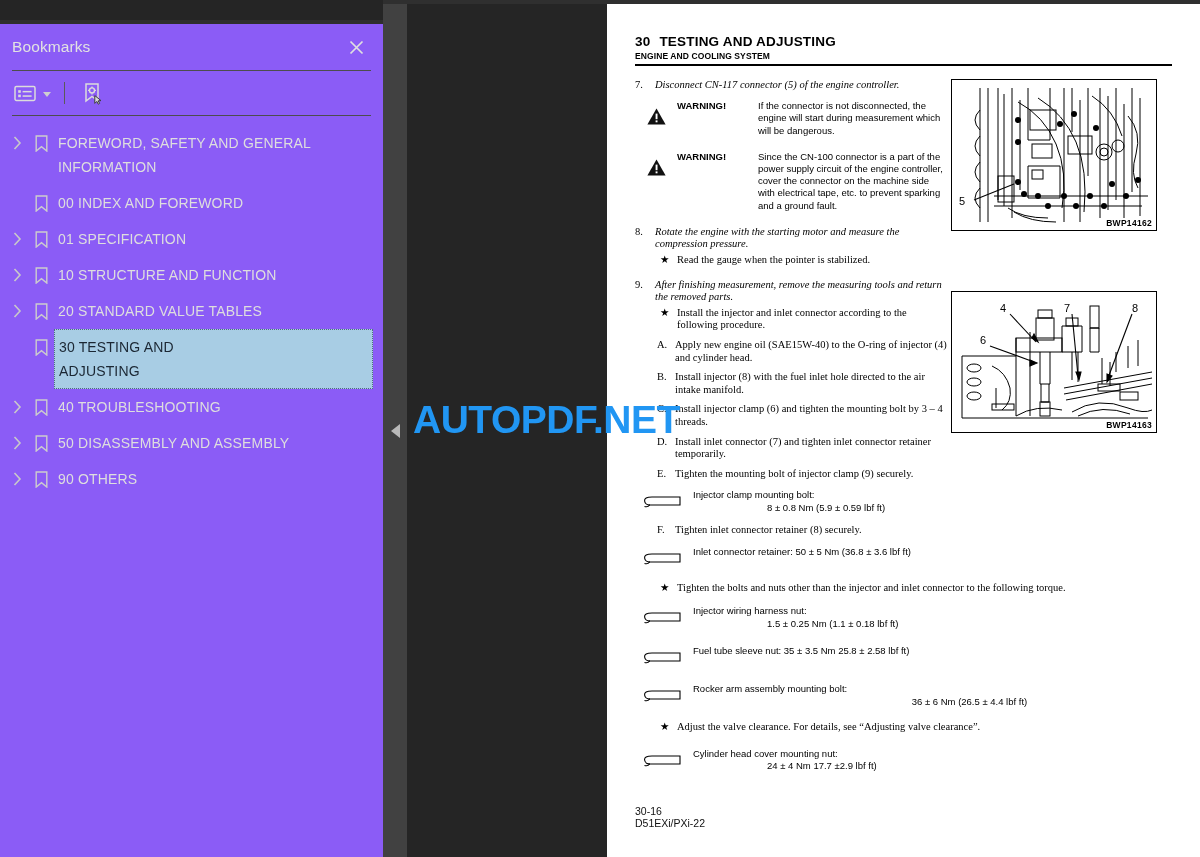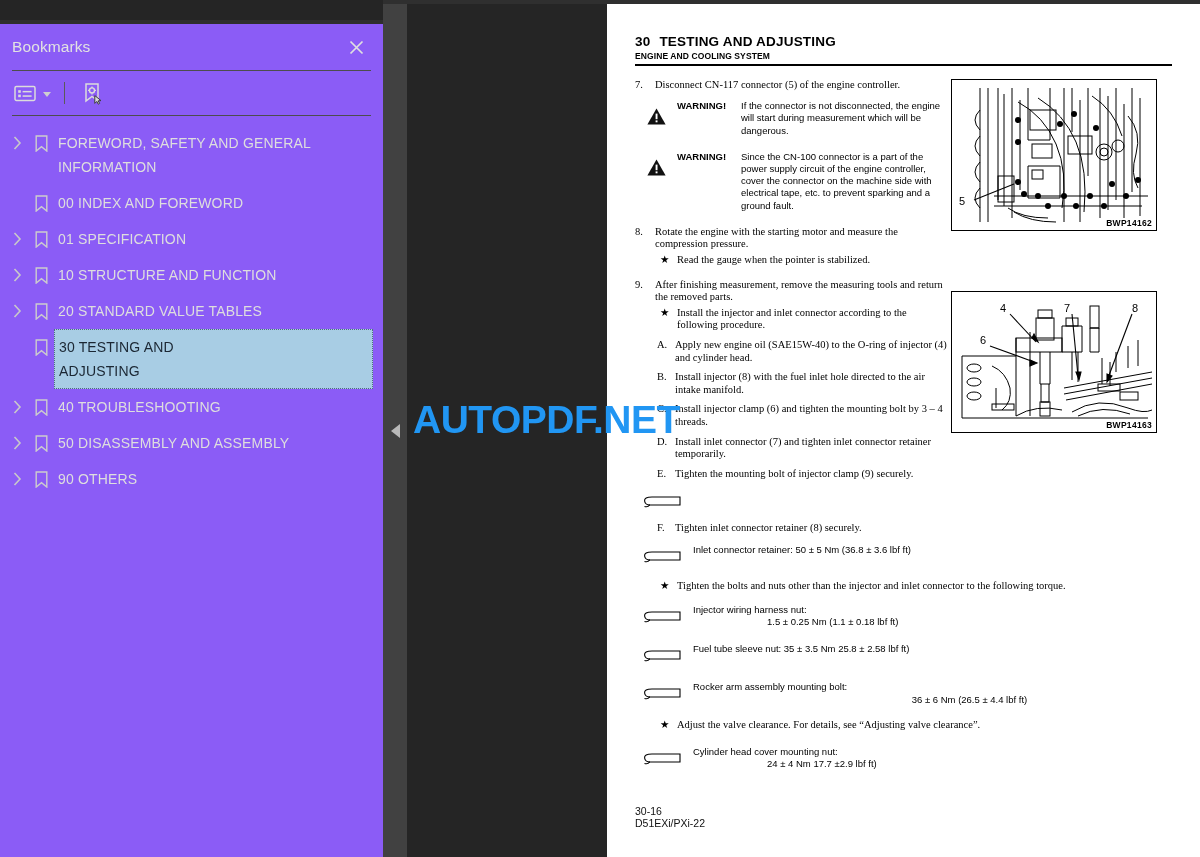--- a/index.html
+++ b/index.html
@@ -107,21 +107,21 @@
     font-family: "Liberation Sans", sans-serif;
     font-size: 8.5px; font-weight: bold; letter-spacing: .1px; margin-top: 2px;
   }
   .rule { height: 1.6px; background: #000; margin-top: 3px; }
 
   .body-area { position: relative; margin-top: 13px; }
 
   
   .step { display: flex; font-size: 10.5px; line-height: 12.6px; }
   .step .sn { width: 20px; flex: 0 0 20px; }
-  .step .st { flex: 1; }
+  .step .st { flex: 1; font-style: italic; }
   .m12 { margin-top: 12px; }
   .m14 { margin-top: 14px; }
 
   .star-line { display: flex; font-size: 10.5px; line-height: 12.6px; margin-top: 3px; }
   .star-line .sym { width: 22px; flex: 0 0 22px; text-align: left; padding-left: 5px; }
   .star-line .txt { flex: 1; }
 
   .alpha { display: flex; font-size: 10.5px; line-height: 12.6px; margin-top: 7px; }
   .alpha .al { width: 20px; flex: 0 0 20px; padding-left: 2px; }
   .alpha .at { flex: 1; }
@@ -129,21 +129,21 @@
   
   .warn { display: flex; margin-top: 9px; }
   .warn .tri { width: 42px; flex: 0 0 42px; display: flex; justify-content: center; padding-top: 8px; }
   .warn .wl {
     width: 64px; flex: 0 0 64px;
     font-family: "Liberation Sans", sans-serif;
     font-size: 9.5px; font-weight: bold; line-height: 12.2px;
   }
   .warn .wt {
     flex: 1; font-family: "Liberation Sans", sans-serif;
-    font-size: 9.5px; line-height: 12.2px;
+    font-size: 9.5px; line-height: 12.2px; margin-left: 17px;
   }
 
   
   .torque { display: flex; align-items: flex-start; margin-top: 9px; }
   .torque .tq-ico { width: 58px; flex: 0 0 58px; padding-top: 5px; padding-left: 8px; }
   .torque .tq-body { flex: 1; font-family: "Liberation Sans", sans-serif; font-size: 9.5px; line-height: 12.4px; }
   .tq-val { padding-left: 74px; }
 
   
   .fig {
@@ -553,20 +553,24 @@
         </div>
 
         <div class="torque">
           <span class="tq-ico">
             <svg width="38" height="13" viewBox="0 0 38 13">
               <path d="M9 2 H37 V10 H6" stroke="#000" stroke-width="1.1" fill="none"></path>
               <path d="M9 2 Q1 2 1.6 6 Q2.2 10 7 10" stroke="#000" stroke-width="1.1" fill="none"></path>
               <path d="M1.5 11.5 Q5 12.5 6.5 10" stroke="#000" stroke-width="1.1" fill="none"></path>
             </svg>
           </span>
+          <span class="tq-body">
+            <span>Injector clamp mounting bolt:</span>
+            <span class="tq-val" style="display:block;">8 ± 0.8 Nm (5.9 ± 0.59 lbf ft)</span>
+          </span>
         </div>
 
         <div class="alpha" style="padding-left:20px; width:312px; margin-top:10px;">
           <span class="al">F.</span>
           <span class="at">Tighten inlet connector retainer (8) securely.</span>
         </div>
 
         <div class="torque">
           <span class="tq-ico">
             <svg width="38" height="13" viewBox="0 0 38 13">

